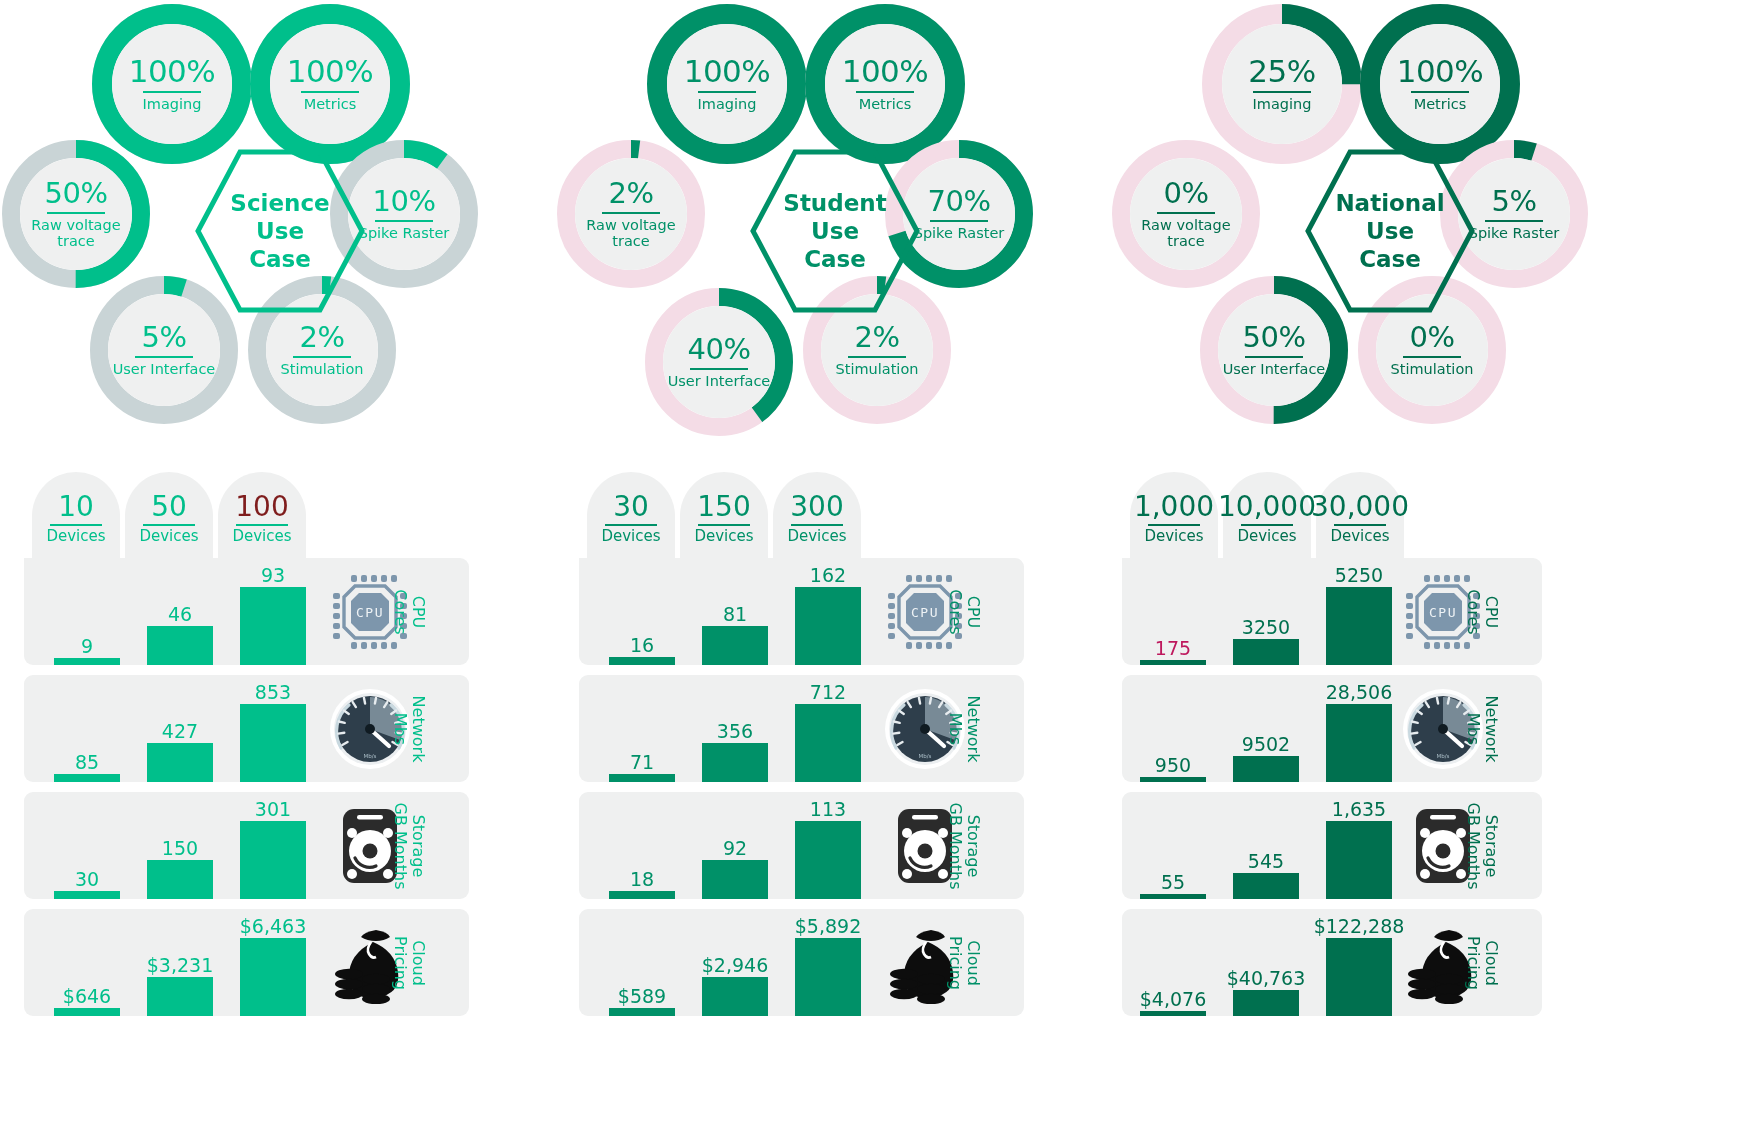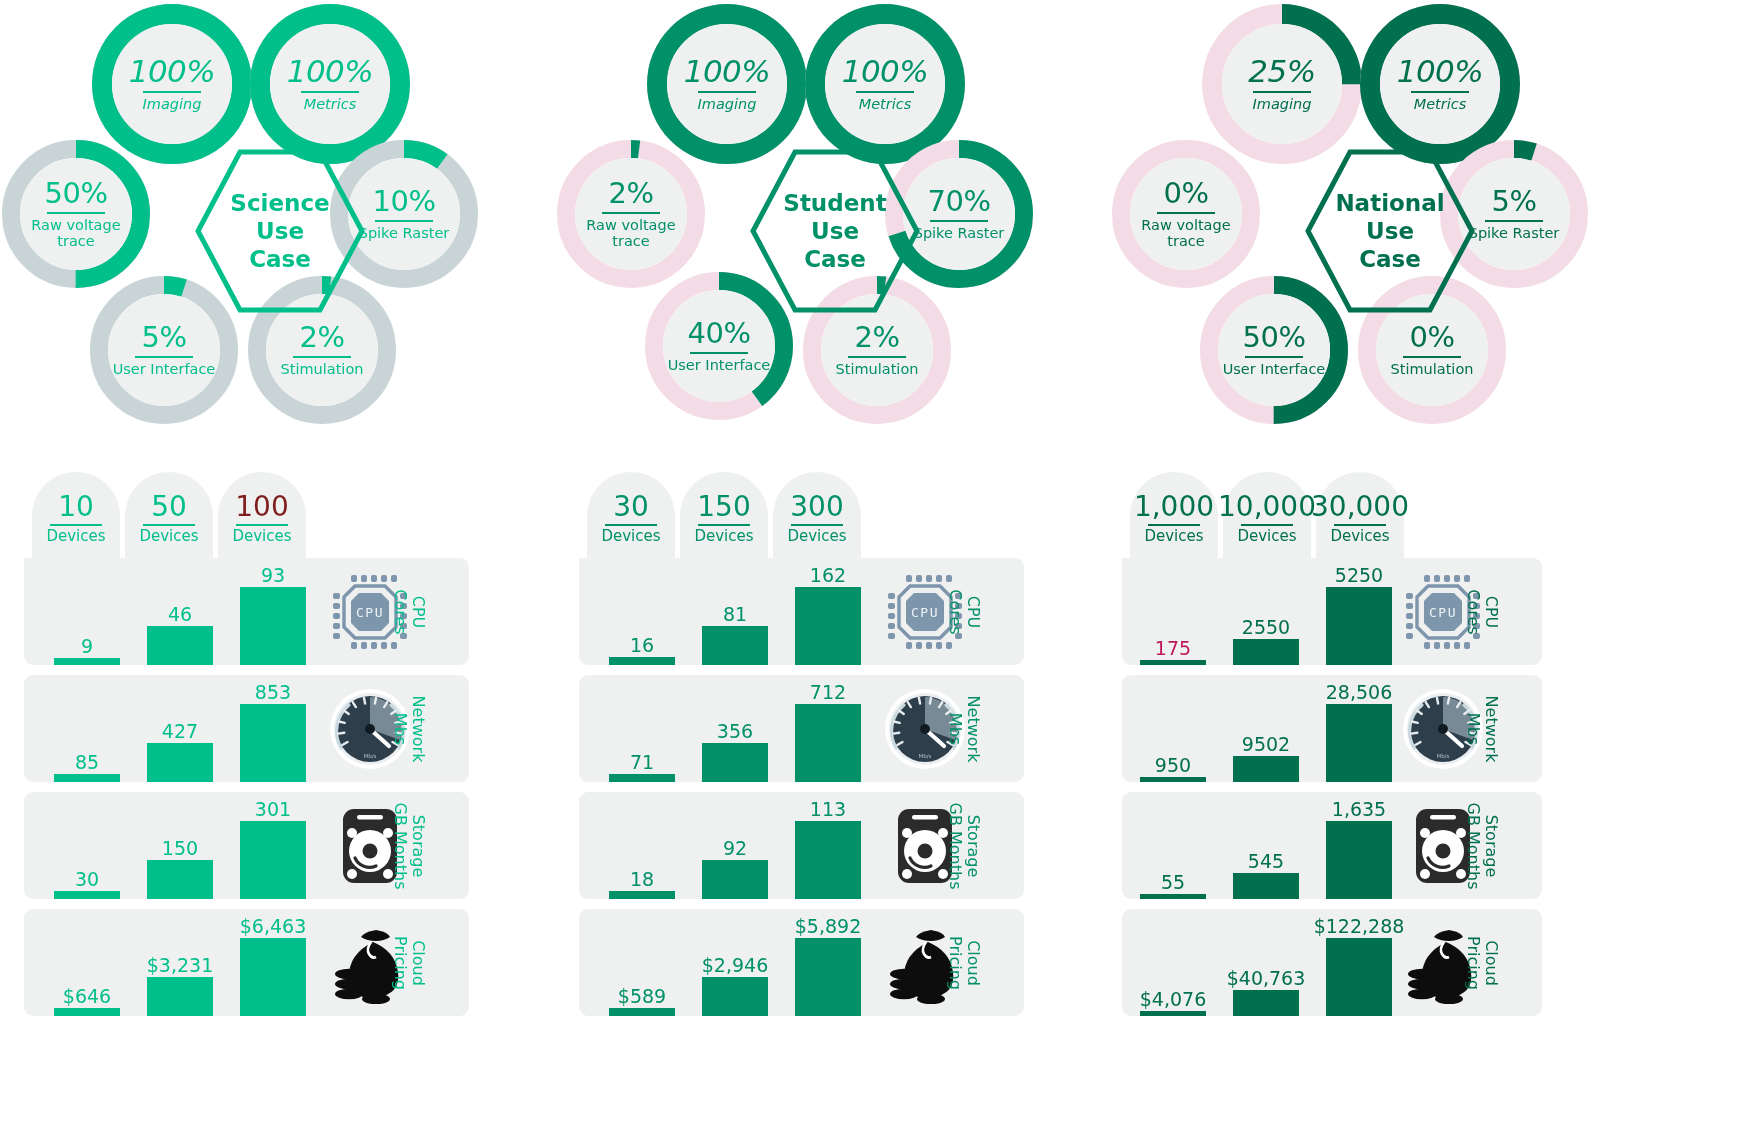--- a/index.html
+++ b/index.html
@@ -12,21 +12,21 @@
   .panel.p2{left:555px;}
   .panel.p3{left:1110px;}
 
   
   .cluster{position:relative;width:560px;height:462px;}
   .node{position:absolute;width:148px;height:148px;}
   .node.big{width:160px;height:160px;}
   .ring{position:absolute;inset:0;border-radius:50%;}
   .ring .inner{position:absolute;inset:18px;border-radius:50%;background:#eff0f0;
     display:flex;flex-direction:column;align-items:center;justify-content:center;}
-  .node.big .ring .inner{inset:20px;font-style:italic;}
+  .node.big .ring .inner{inset:20px;}
   .pct{font-size:29px;line-height:1;letter-spacing:-.5px;padding-bottom:3px;}
   .node.big .pct{font-size:31px;}
   .divider{width:58px;height:2px;margin:1px 0 4px 0;}
   .nlabel{font-size:14.5px;line-height:1.08;text-align:center;max-width:116px;}
 
   
   .hexwrap{position:absolute;width:176px;height:170px;left:192px;top:146px;}
   .hextext{position:absolute;inset:0;display:flex;flex-direction:column;
     align-items:center;justify-content:center;font-weight:bold;font-size:23px;line-height:1.22;text-align:center;}
 
@@ -362,21 +362,21 @@
     <circle cx="74" cy="74" r="65" fill="none" stroke="#f4dce6" stroke-width="18"></circle>
     <circle cx="74" cy="74" r="65" fill="none" stroke="#009168" stroke-width="18" stroke-dasharray="285.88 122.52" transform="rotate(-90 74 74)"></circle>
   </svg>
          <div class="inner">
            <div class="pct" style="color:#009168">70%</div>
            <div class="divider" style="background:#009168"></div>
            <div class="nlabel" style="color:#009168">Spike Raster</div>
          </div>
        </div>
         </div>
-        <div class="node" style="left: 90px; top: 272px;">
+        <div class="node" style="left: 90px; top: 288px;">
           <div class="ring"><svg width="148" height="148" viewBox="0 0 148 148">
     <circle cx="74" cy="74" r="65" fill="none" stroke="#f4dce6" stroke-width="18"></circle>
     <circle cx="74" cy="74" r="65" fill="none" stroke="#009168" stroke-width="18" stroke-dasharray="163.36 245.04" transform="rotate(-90 74 74)"></circle>
   </svg>
          <div class="inner">
            <div class="pct" style="color:#009168">40%</div>
            <div class="divider" style="background:#009168"></div>
            <div class="nlabel" style="color:#009168">User Interface</div>
          </div>
        </div>
@@ -685,21 +685,21 @@
       <div class="devword" style="color:#00704f">Devices</div>
           </div>
         </div>
         <div class="rowbox first" style="left: 12px; width: 420px; top: 96px;">
           <div class="plot" style="left: 18px;">
             <div class="barcol" style="left: 0px;">
               <div class="barval" style="color:#be185d">175</div>
         <div class="bar" style="height:5.0px;background:#00704f"></div>
             </div>
             <div class="barcol" style="left: 93px;">
-              <div class="barval" style="color:#00704f">2550</div>
+              <div class="barval" style="color:#00704f">3250</div>
         <div class="bar" style="height:26.0px;background:#00704f"></div>
             </div>
             <div class="barcol" style="left: 186px;">
               <div class="barval" style="color:#00704f">5250</div>
         <div class="bar" style="height:78.0px;background:#00704f"></div>
             </div>
           </div>
           <div class="rowicon">
             <svg width="82" height="82" viewBox="0 0 82 82">
     <rect x="22" y="4" width="6" height="7" rx="2" fill="#7d96ac"></rect>

